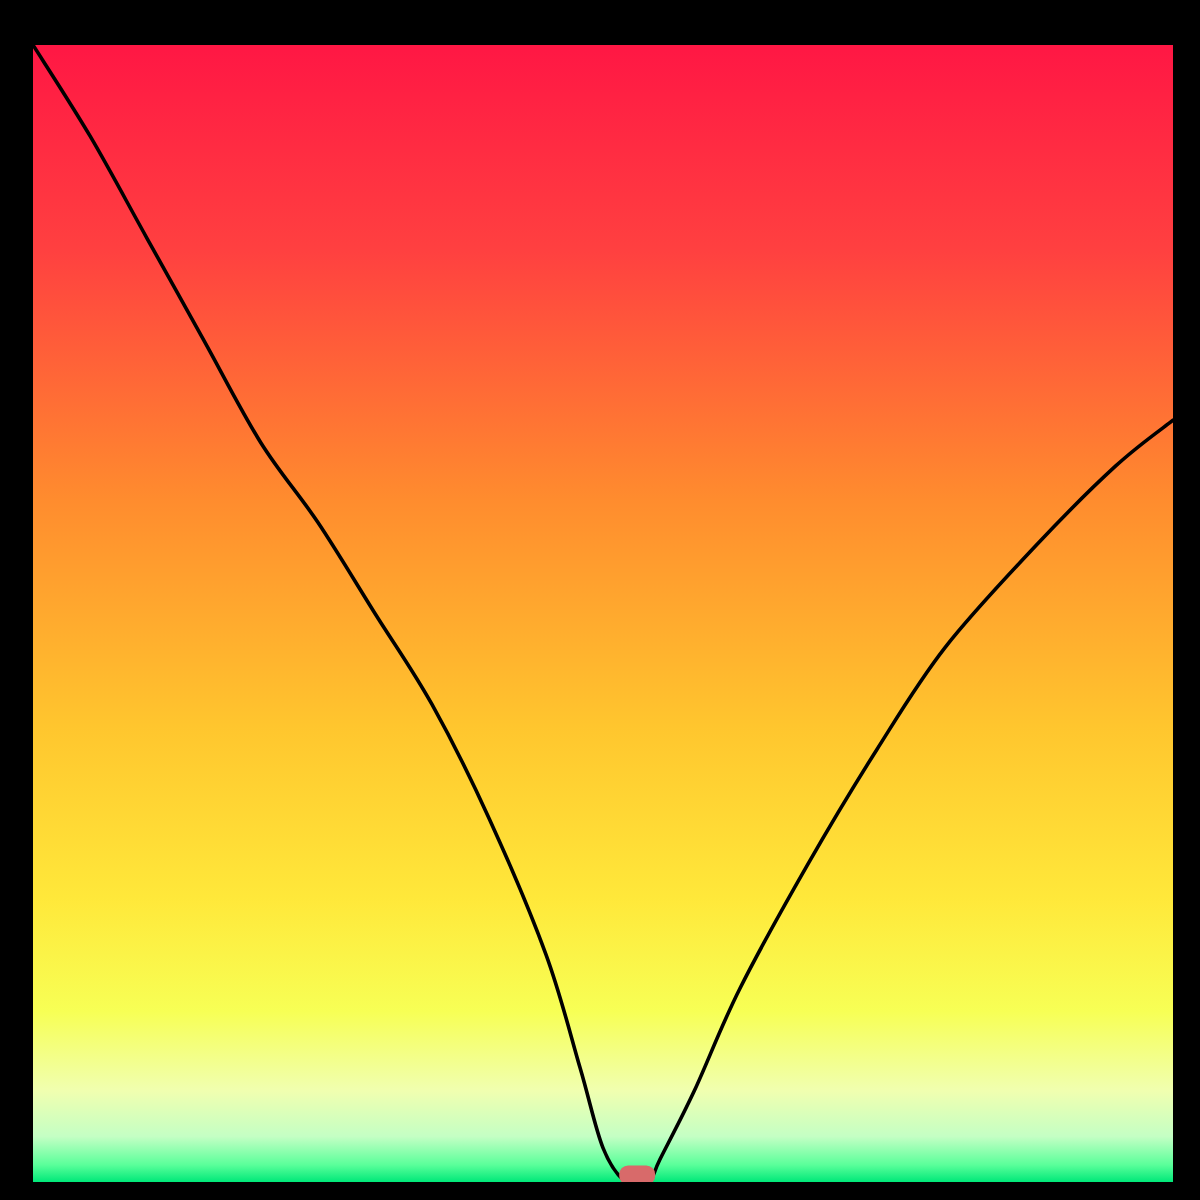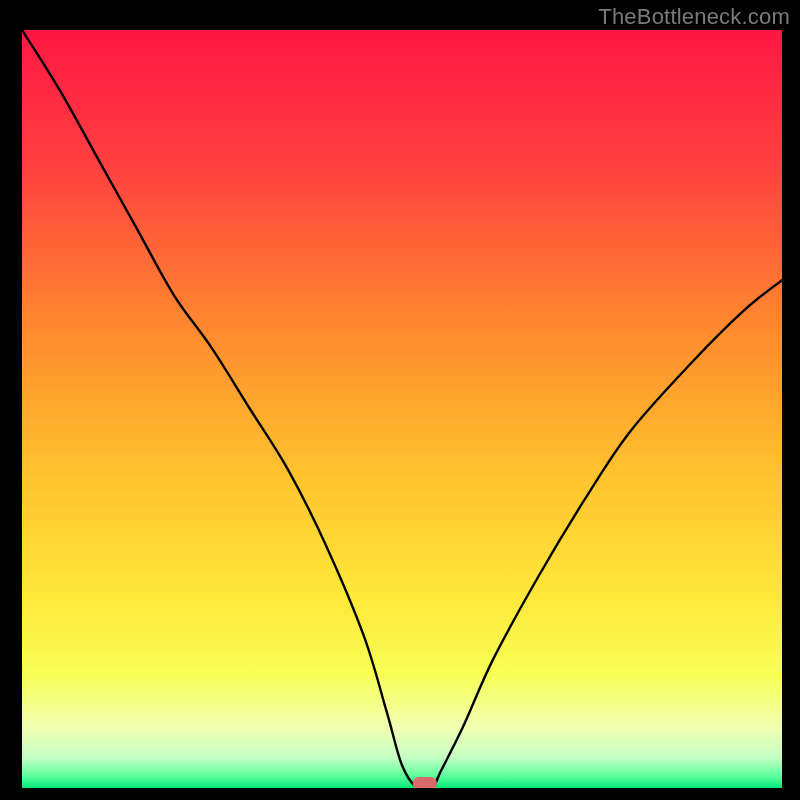--- a/index.html
+++ b/index.html
@@ -37,21 +37,20 @@
   svg {
     display: block;
     width: 100%;
     height: 100%;
   }
 </style>
 </head>
 <body>
 
 <div class="frame">
-  <div class="watermark">TheBottleneck.com</div>
 
   <div class="plot-wrap">
     <svg viewBox="0 0 760 758" preserveAspectRatio="none">
       <defs>
         <linearGradient id="bg-grad" x1="0" y1="0" x2="0" y2="1">
         <stop offset="0%" stop-color="#ff1744"></stop>
             <stop offset="18%" stop-color="#ff4040"></stop>
             <stop offset="40%" stop-color="#ff8c2e"></stop>
             <stop offset="60%" stop-color="#ffc62e"></stop>
             <stop offset="75%" stop-color="#ffe83a"></stop>

